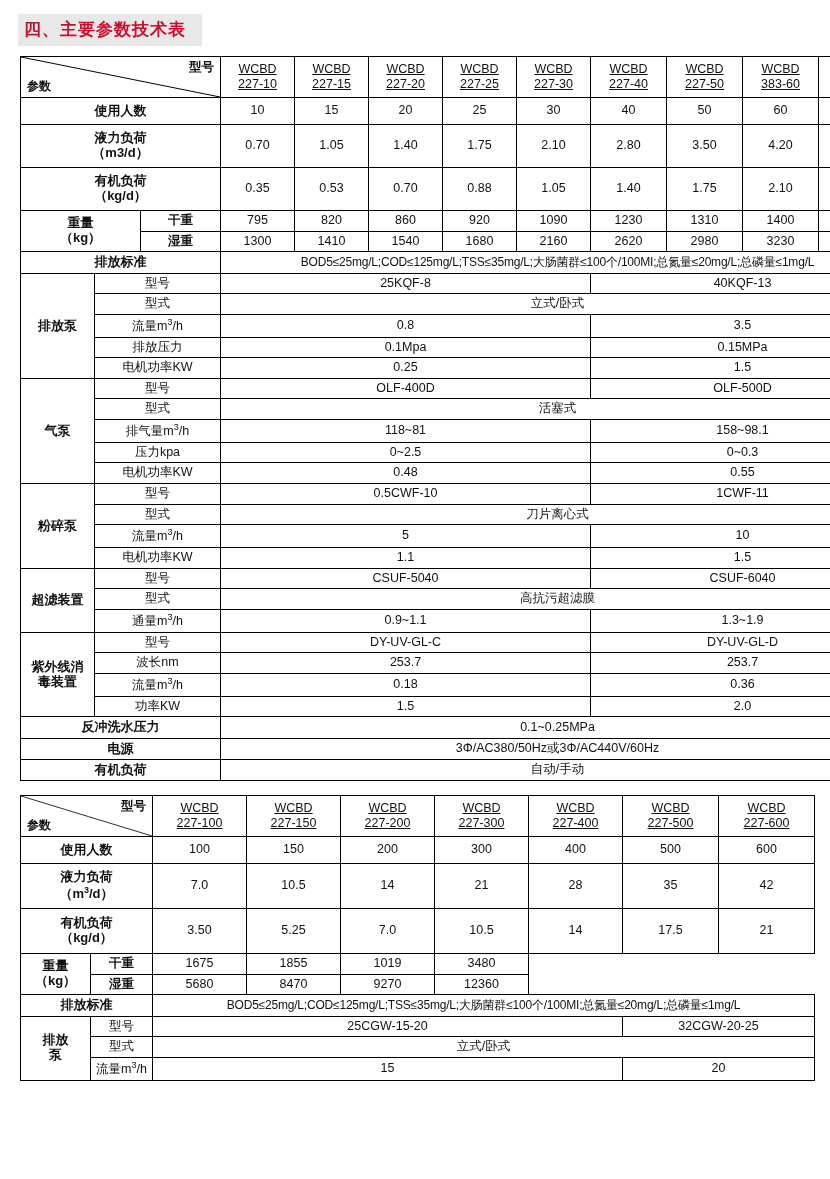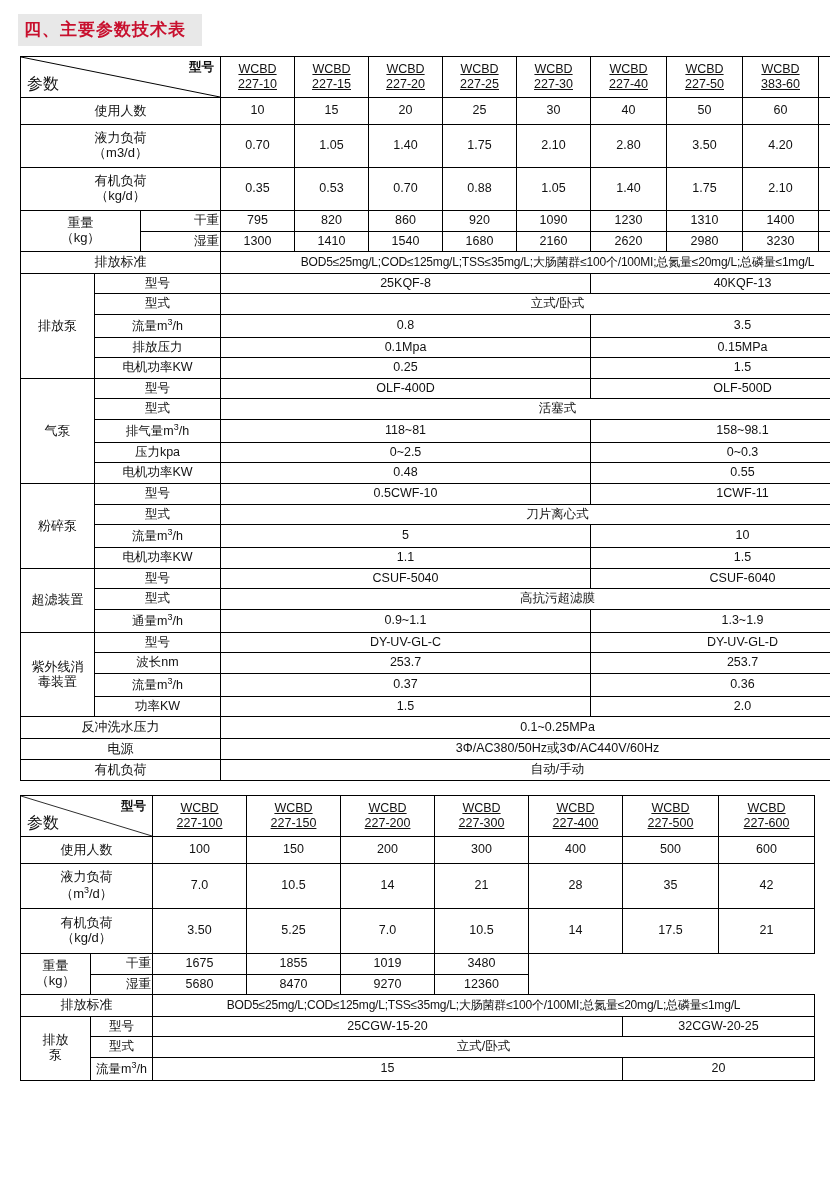--- a/index.html
+++ b/index.html
@@ -44,27 +44,26 @@
     border: 1px solid #000;
     font-size: 12.5px;
     text-align: center;
     padding: 2px 1px;
     line-height: 1.25;
     font-weight: normal;
     vertical-align: middle;
     color: #111;
   }
   td.lbl {
-    font-weight: normal;
+    font-weight: bold;
     font-size: 13px;
   }
   td.lbl-sm {
-    font-weight: normal;
+    font-weight: bold;
     font-size: 12.5px;
-    text-align: right;
   }
   td.sub {
     font-size: 12.5px;
   }
   .h-model {
     height: 40px;
     position: relative;
     padding: 0;
     text-decoration: underline;
   }
@@ -83,22 +82,22 @@
   .diag .line svg { display: block; width: 100%; height: 100%; }
   .diag .tr {
     position: absolute;
     top: 3px; right: 6px;
     font-size: 12.5px;
     font-weight: bold;
   }
   .diag .bl {
     position: absolute;
     bottom: 3px; left: 6px;
-    font-size: 16px;
-    font-weight: normal;
+    font-size: 12px;
+    font-weight: bold;
   }
   .two-line { line-height: 1.15; }
   .sup { font-size: 9px; vertical-align: super; }
   .std-text { font-size: 12px; letter-spacing: -0.2px; }
   .mtitle { font-size: 12.5px; line-height: 1.2; }
 </style>
 </head>
 <body>
 
 <div class="page">
@@ -358,21 +357,21 @@
       </tr>
       <tr>
         <td class="sub" colspan="2">波长nm</td>
         <td colspan="5">253.7</td>
         <td colspan="4">253.7</td>
       </tr>
       <tr>
         <td class="sub" colspan="2">
           <span>流量m</span><span class="sup">3</span><span>/h</span>
         </td>
-        <td colspan="5">0.37</td>
+        <td colspan="5">0.18</td>
         <td colspan="4">0.36</td>
       </tr>
       <tr>
         <td class="sub" colspan="2">功率KW</td>
         <td colspan="5">1.5</td>
         <td colspan="4">2.0</td>
       </tr>
 
       <tr>
         <td class="lbl" colspan="3">反冲洗水压力</td>

